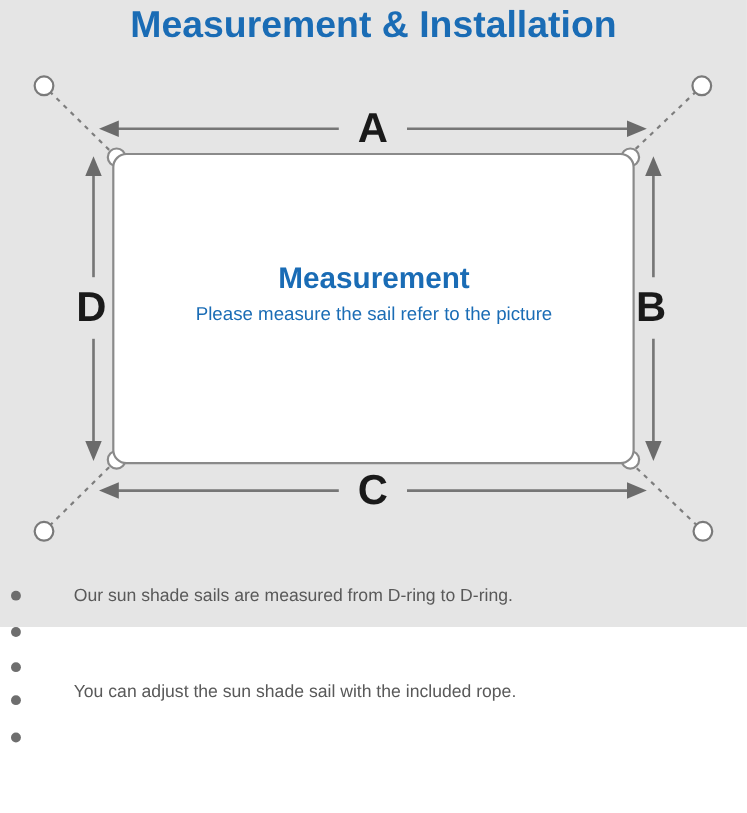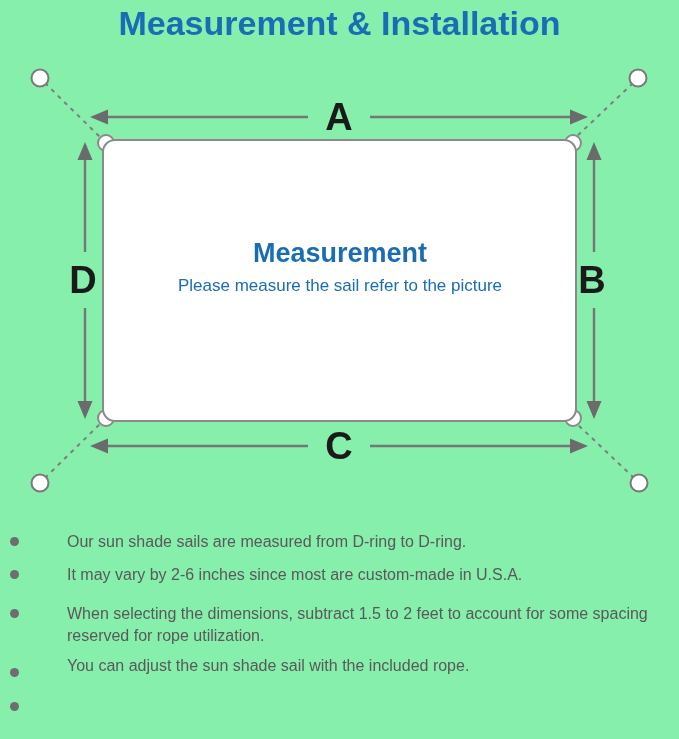--- a/index.html
+++ b/index.html
@@ -5,21 +5,21 @@
   :root{
     --accent:#1a6cb5;
     --line-gray:#7d7d7d;
     --outline-gray:#8a8a8a;
     --head-gray:#6b6b6b;
     --body-gray:#595959;
     --label-black:#1a1a1a;
   }
   html,body{margin:0;padding:0;background:#ffffff;}
   body{width:679px;height:739px;overflow:hidden;font-family:"Liberation Sans",sans-serif;}
-  .stage{position:relative;width:679px;height:739px;background:#86efac;}
+  .stage{position:relative;width:679px;height:570px;background:#e5e5e5;}
 
   .page-title{
     position:absolute;top:0;left:0;width:679px;text-align:center;
     font-size:34px;font-weight:bold;color:var(--accent);
     letter-spacing:0px;line-height:46px;
   }
 
   svg.diagram{position:absolute;top:0;left:0;}
 
   .side-label{
@@ -124,30 +124,23 @@
 
   <ul class="bullets">
     <li>
       <span class="dot"></span>
       <span class="lines">
         <div class="line">Our sun shade sails are measured from D-ring to D-ring.</div>
       </span>
     </li>
     <li>
       <span class="dot"></span>
-      <span class="lines">
-        <div class="line">It may vary by 2-6 inches since most are custom-made in U.S.A.</div>
-      </span>
     </li>
     <li>
       <span class="dot"></span>
-      <span class="lines">
-        <div class="line">When selecting the dimensions, subtract 1.5 to 2 feet to account for some spacing</div>
-        <div class="line">reserved for rope utilization.</div>
-      </span>
     </li>
     <li>
       <span class="dot"></span>
       <span class="lines">
         <div class="line">You can adjust the sun shade sail with the included rope.</div>
       </span>
     </li>
     <li>
       <span class="dot"></span>
     </li>

